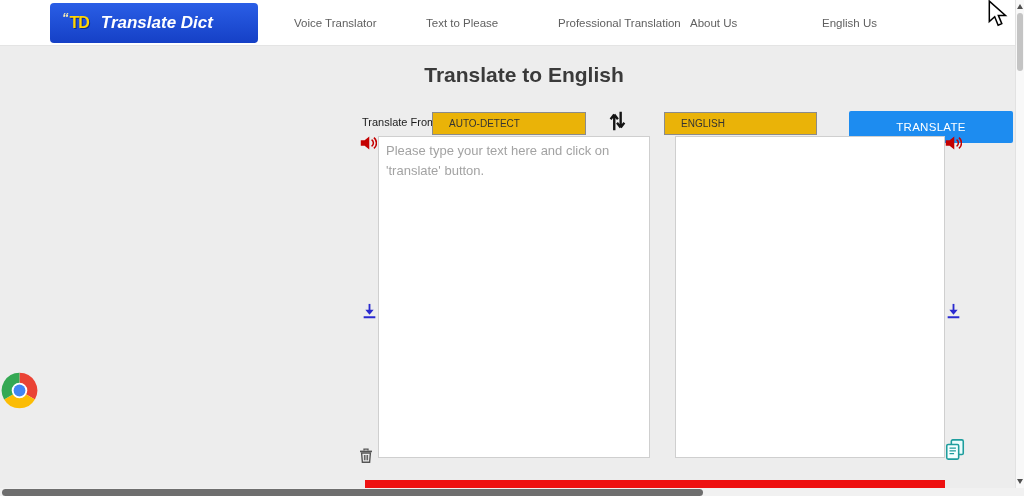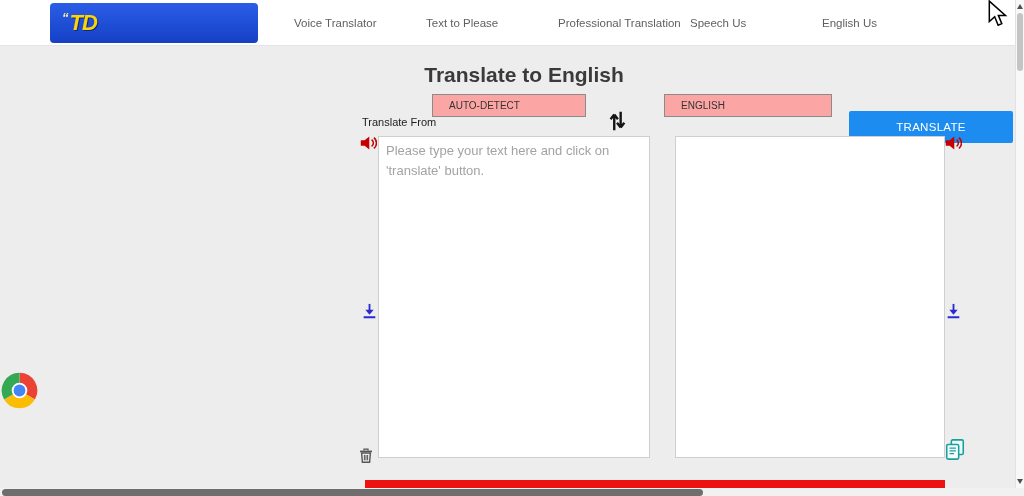--- a/index.html
+++ b/index.html
@@ -4,35 +4,35 @@
 <style>
   * { margin:0; padding:0; box-sizing:border-box; }
   html,body { width:1024px; height:496px; overflow:hidden; }
   body { font-family:"Liberation Sans", sans-serif; background:#ededed; position:relative; }
 
   
   .header { position:absolute; left:0; top:0; width:1024px; height:46px; background:#ffffff; border-bottom:1px solid #e4e4e4; }
   .logo { position:absolute; left:50px; top:3px; width:208px; height:40px; border-radius:4px;
           background:linear-gradient(180deg,#2a5ee6,#1540c6); display:flex; align-items:center; padding-left:12px; cursor:pointer; }
   .logo-quote { color:#fff2b0; font-size:13px; font-weight:bold; font-style:italic; margin-right:1px; transform:translateY(-6px); }
-  .logo-td { color:#ffd400; font-size:22px; font-weight:bold; font-style:italic; letter-spacing:-1px; text-shadow:1px 1px 0 #0b2a8a; }
+  .logo-td { color:#ffd400; font-size:16px; font-weight:bold; letter-spacing:-1px; text-shadow:1px 1px 0 #0b2a8a; }
   .logo-title { color:#ffffff; font-size:17px; font-weight:bold; font-style:italic; margin-left:12px; }
   .nav { position:absolute; left:294px; top:0; height:46px; display:flex; align-items:center; }
   .nav-item { width:132px; font-size:11.5px; color:#5f5f5f; cursor:pointer; }
 
   
   .page-title { position:absolute; left:0; top:63px; width:1010px; text-align:center;
                 font-size:21px; font-weight:bold; color:#3a3a3a;padding-left:38px; }
 
   
   .from-label { position:absolute; left:362px; top:116px; font-size:11px; color:#1c1c1c; }
-  .lang-box { position:absolute; top:94px; height:23px; background:#fca5a5; border:1px solid #8b8b8b;
+  .lang-box { position:absolute; top:112px; height:23px; background:#eab308; border:1px solid #8b8b8b;
               font-size:10px; color:#333; line-height:21px; padding-left:16px; cursor:pointer; }
   .lang-source { left:432px; width:154px; }
-  .lang-target { left:664px; width:168px; }
+  .lang-target { left:664px; width:153px; }
   .swap-btn { position:absolute; left:604px; top:106px; width:26px; height:30px; display:flex; align-items:center; justify-content:center; cursor:pointer; }
   .translate-btn { position:absolute; left:849px; top:111px; width:164px; height:32px; background:#1d8cf0; border:none;
                    color:#fff; font-size:11.5px; letter-spacing:.3px; text-align:center; line-height:22px; border-radius:2px; cursor:pointer; }
 
   
   textarea { position:absolute; top:136px; height:322px; background:#fff; border:1px solid #cfcfcf;
              padding:4px 7px; font-family:"Liberation Sans", sans-serif; font-size:13px; color:#444;
              resize:none; outline:none; line-height:1.5; }
   textarea::placeholder { color:#a3a3a3; opacity:1; }
   .src-area { left:378px; width:272px; }
@@ -65,26 +65,27 @@
   .hthumb { position:absolute; left:2px; top:0.5px; width:701px; height:7px; background:#6e6e6e; border-radius:4px; cursor:pointer; }
   .corner { position:absolute; right:0; top:488px; width:9px; height:8px; background:#f1f1f1; }
 </style>
 </head>
 <body>
 
 <div class="header">
   <div class="logo">
     <span class="logo-quote">“</span>
     <span class="logo-td">TD</span>
+    <span class="logo-title">Translate Dict</span>
   </div>
   <div class="nav">
     <span class="nav-item">Voice Translator</span>
     <span class="nav-item">Text to Please</span>
     <span class="nav-item">Professional Translation</span>
-    <span class="nav-item">Speech Us</span>
+    <span class="nav-item">About Us</span>
     <span class="nav-item">English Us</span>
   </div>
 </div>
 
 <div class="page-title">Translate to English</div>
 
 <span class="from-label">Translate From</span>
 
 <div class="lang-box lang-source">AUTO-DETECT</div>
 

